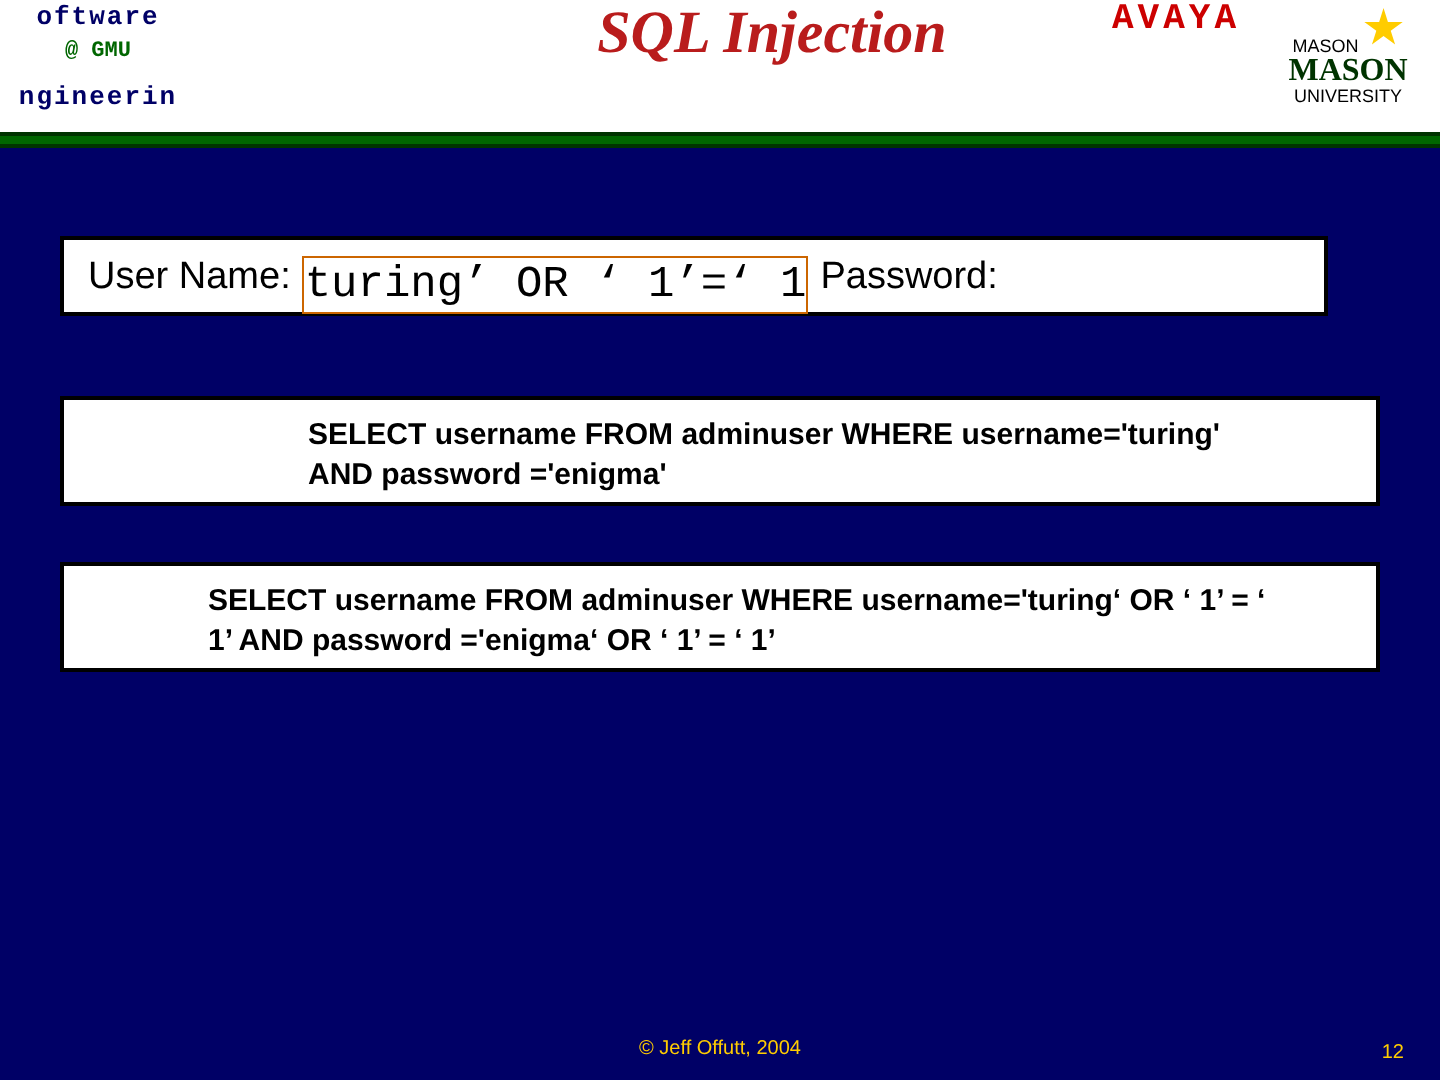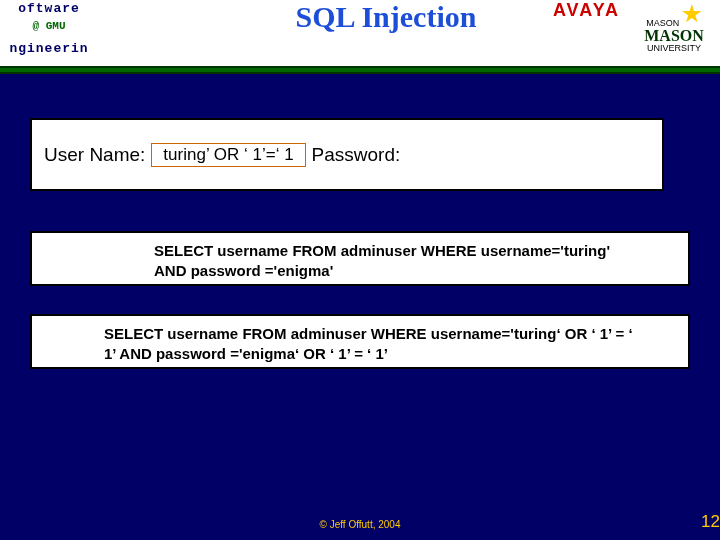--- a/index.html
+++ b/index.html
@@ -32,28 +32,29 @@
     line-height: 1.1;
   }
   .logo-left .arch-top { position: absolute; top: 2px; left: 0; right: 0; letter-spacing: 1px; }
   .logo-left .arch-mid { position: absolute; top: 20px; left: 0; right: 0; color: #006600; font-size: 11px; }
   .logo-left .arch-bot { position: absolute; bottom: 2px; left: 0; right: 0; letter-spacing: 1px; }
   .title {
     flex: 1;
     text-align: center;
     font-size: 30px;
     font-weight: bold;
-    color: #1d4ed8;
+    color: #b91c1c;
     padding-right: 40px;
+    font-style: italic;
   }
   .logo-avaya {
     position: absolute;
     right: 100px;
     top: 0px;
-    font-family: Liberation Sans, sans-serif;
+    font-family: Liberation Mono, monospace;
     font-size: 18px;
     font-weight: bold;
     color: #cc0000;
     letter-spacing: 2px;
   }
   .logo-gmu {
     position: absolute;
     right: 2px;
     top: 2px;
     width: 88px;
@@ -72,34 +73,34 @@
   .panel {
     background: #fff;
     border: 2px solid #000;
     margin: 0 30px;
     padding: 8px 12px;
     color: #000;
   }
   .panel-input {
     margin-top: 44px;
     margin-right: 56px;
-    height: 73px;
+    height: 40px;
     display: flex;
-    align-items: center;
+    align-items: flex-start;
     gap: 6px;
     font-size: 19px;
     font-family: Arial, sans-serif;
   }
   .panel-input .lbl { white-space: nowrap; }
   .fakeinput {
     display: inline-block;
     border: 1px solid #cc6600;
-    padding: 1px 11px;
-    font-size: 17px;
-    font-family: Liberation Sans, sans-serif;
+    padding: 1px 0;
+    font-size: 22px;
+    font-family: Liberation Mono, monospace;
     background: #fff;
     white-space: nowrap;
   }
   .panel-sql-orig { margin-top: 40px; padding-bottom: 4px; }
   .panel-sql-inj  { margin-top: 28px; padding-bottom: 4px; }
   .sql-label {
     font-size: 22px;
     font-family: "Times New Roman", serif;
     margin-bottom: 6px;
   }
@@ -117,23 +118,23 @@
     bottom: 10px;
     left: 0; right: 0;
     text-align: center;
     font-family: Arial, sans-serif;
     font-size: 10px;
     color: #ffcc00;
   }
   .slidenum {
     position: absolute;
     bottom: 8px;
-    right: 0;
+    right: 18px;
     font-family: Arial, sans-serif;
-    font-size: 17px;
+    font-size: 10px;
     color: #ffcc00;
   }
 </style>
 </head>
 <body>
 
 <div class="header">
   <div class="logo-left">
     <span class="arch-top">oftware</span>
     <span class="arch-mid">@ GMU</span>

